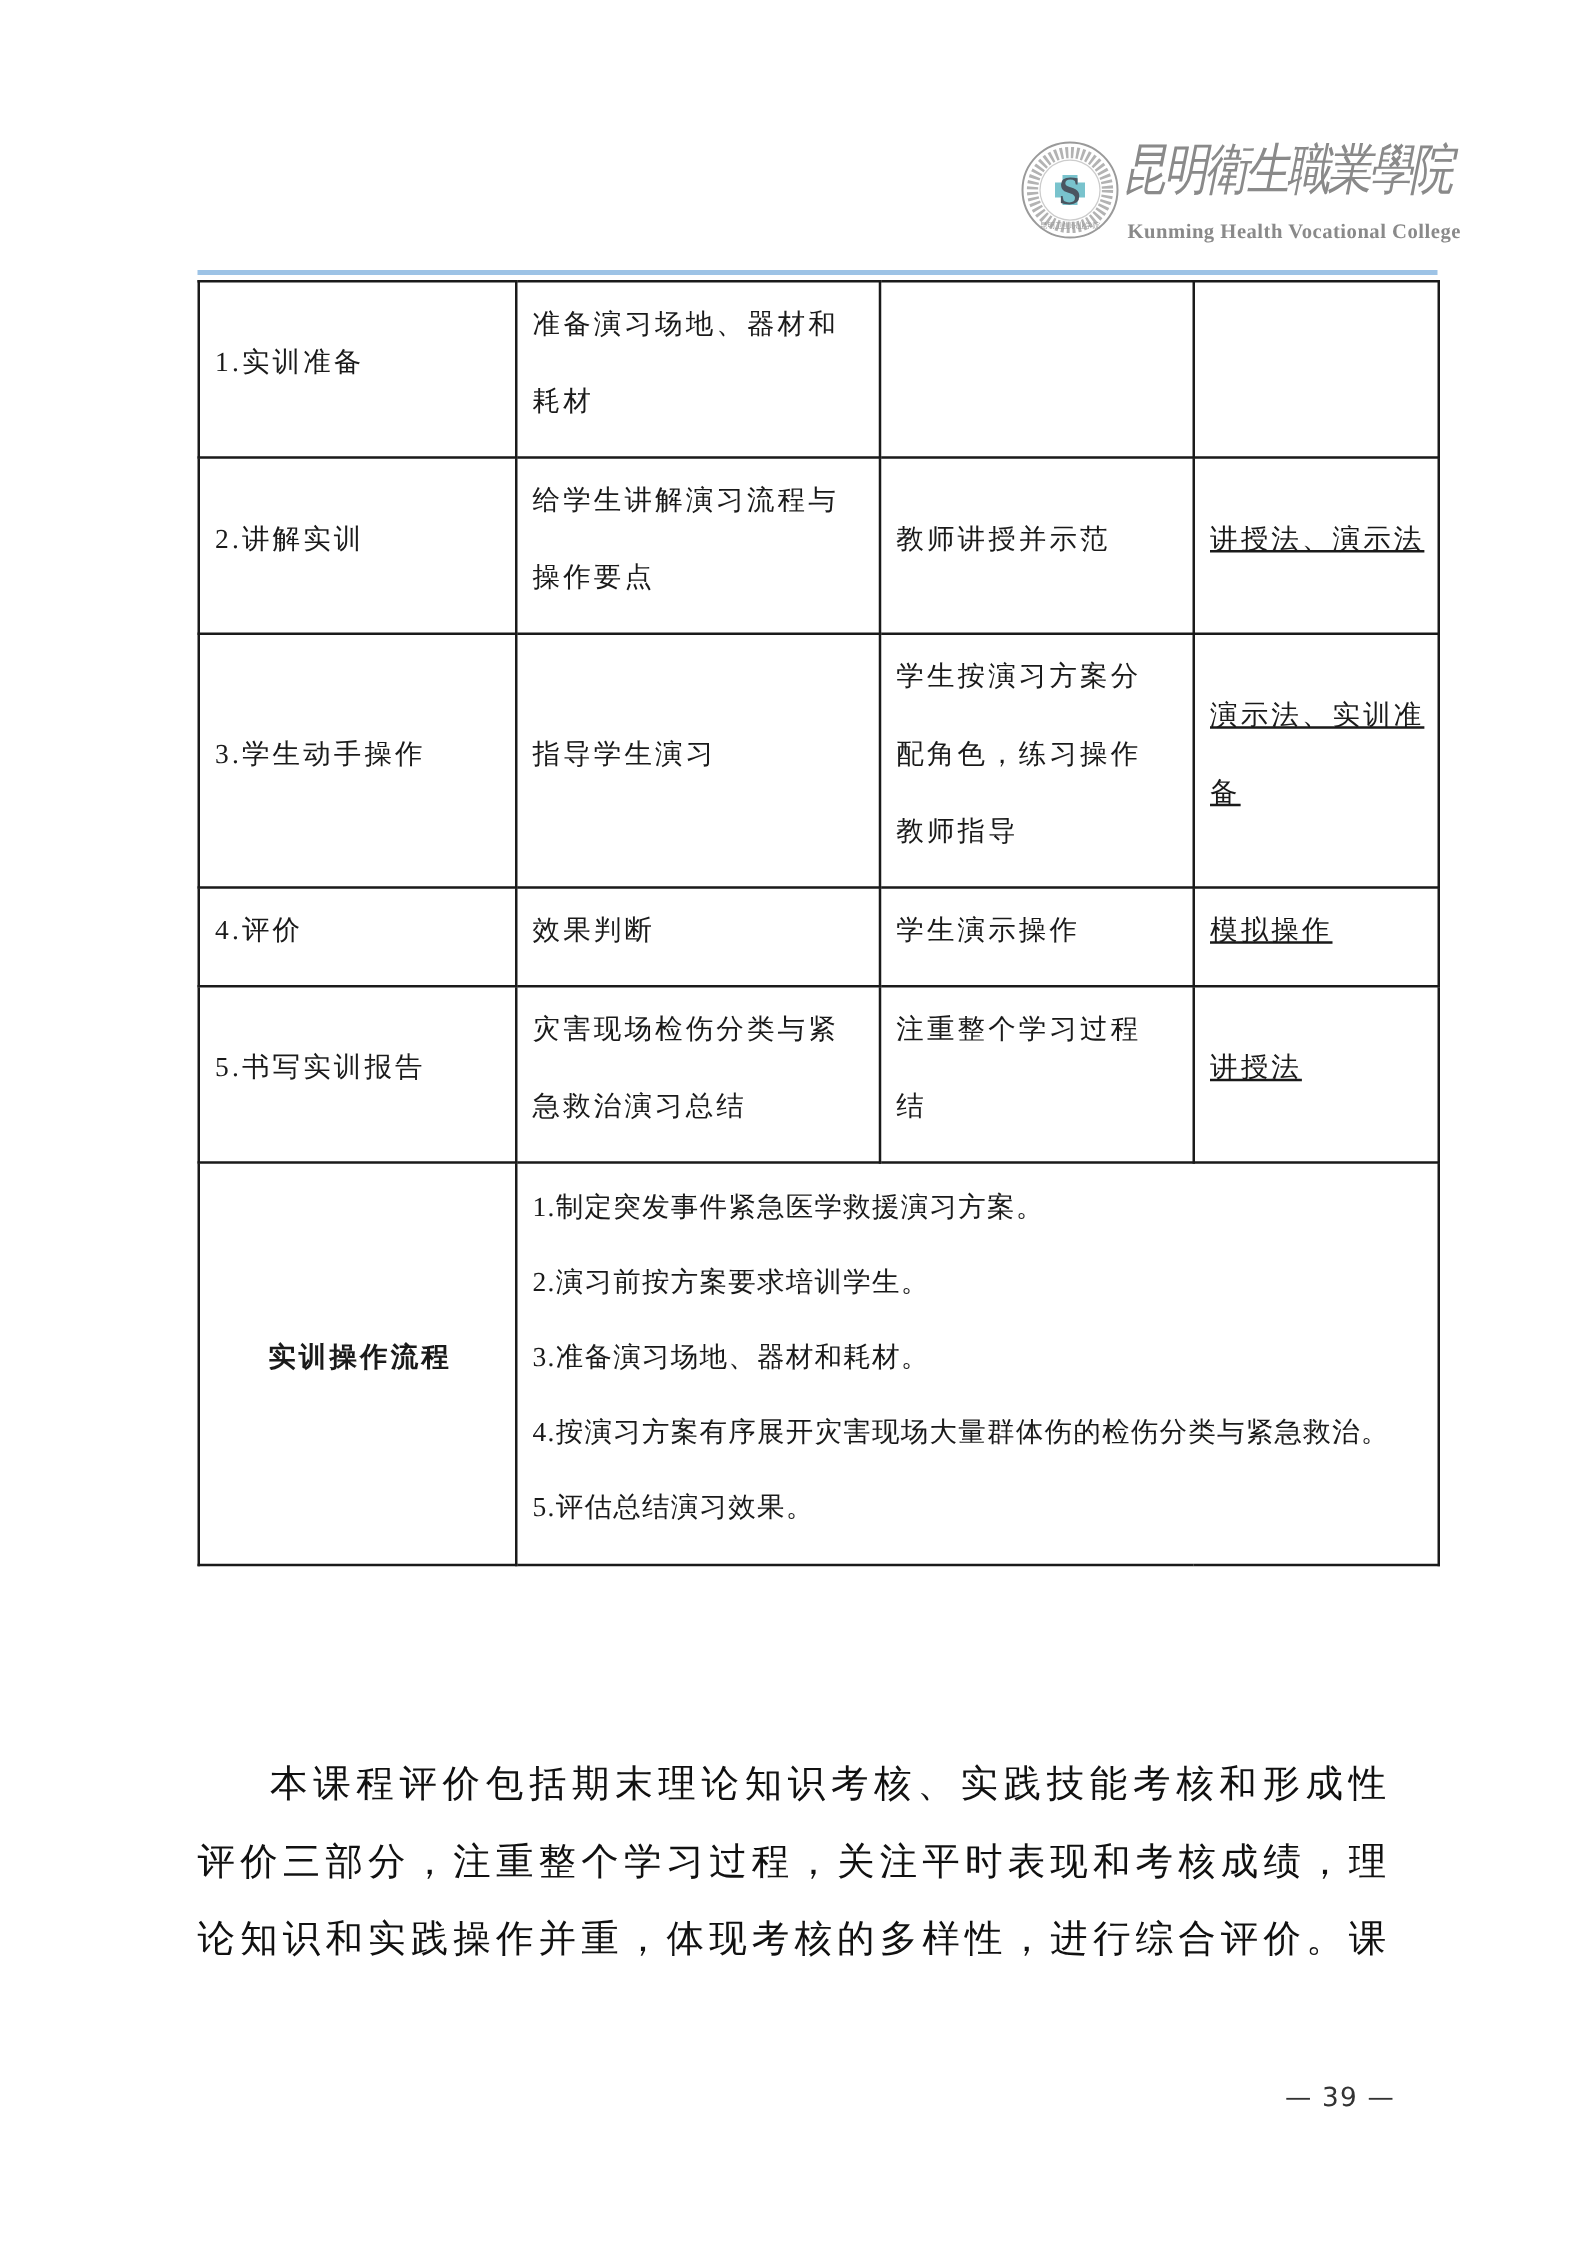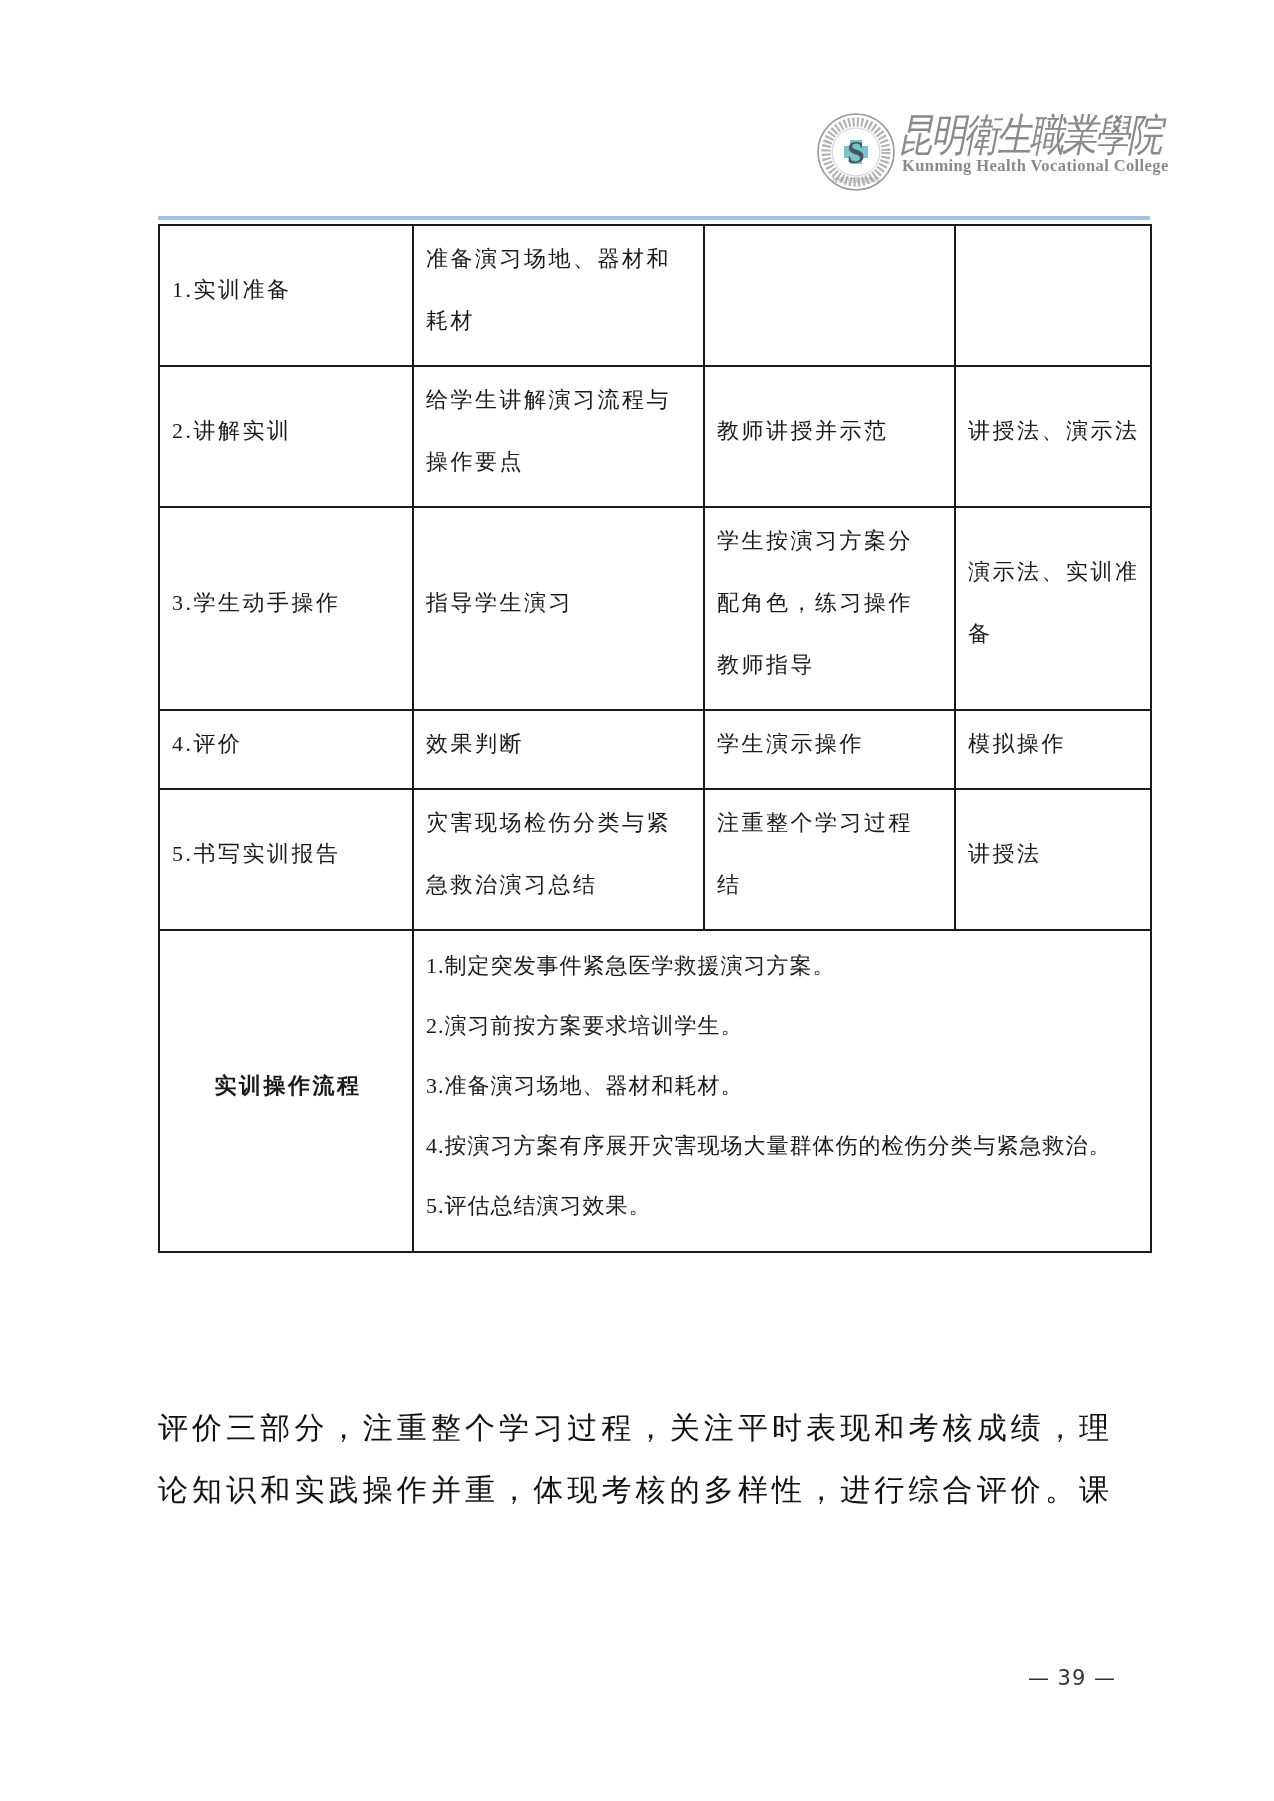--- a/index.html
+++ b/index.html
@@ -9,37 +9,37 @@
   }
   
   .logo{position:absolute;left:816px;top:112px;width:80px;height:80px;}
   .zh-name{
     position:absolute;left:898px;top:106px;width:340px;height:62px;
     font-size:44px;color:#8a8a8a;font-style:italic;letter-spacing:-3px;
     transform:scaleX(.8);transform-origin:left center;white-space:nowrap;
     font-family:"DejaVu Serif","Liberation Serif",serif;
   }
   .en-name{
-    position:absolute;left:902px;top:156px;width:300px;
+    position:absolute;left:902px;top:175px;width:300px;
     font-size:16.5px;font-weight:bold;color:#8a8a8a;letter-spacing:.4px;
     font-family:"Liberation Serif","DejaVu Serif",serif;white-space:nowrap;
   }
   .header-rule{position:absolute;left:158px;top:216px;width:992px;height:4px;background:#9DC3E6;}
   
   table.t{
     position:absolute;left:158px;top:224px;width:992px;
     border-collapse:collapse;table-layout:fixed;
   }
   table.t td{
     border:2px solid #1a1a1a;vertical-align:middle;
     font-size:22px;letter-spacing:2.5px;line-height:2.82;
     padding:2px 8px 13px 12px;color:#1a1a1a;
   }
   td.step{padding-left:10px;letter-spacing:1.5px;}
-  td.method{letter-spacing:0;padding-left:8px;padding-right:2px;}
+  td.method{letter-spacing:0;padding-left:8px;padding-right:2px;text-decoration:underline;}
   td.label-cell{text-align:center;font-weight:bold;letter-spacing:2px;padding:0;}
   .multiline{white-space:pre-line;}
   td.proc-cell{padding:8px 6px 8px 18px;line-height:normal;}
   .proc-item{line-height:60px;letter-spacing:1px;white-space:nowrap;}
   td.assess-cell{padding-left:18px;letter-spacing:2px;}
   
   .sec-heading{
     position:absolute;left:195px;top:1338px;
     font-size:30px;font-weight:bold;letter-spacing:2px;
     font-family:"Liberation Sans","DejaVu Sans",sans-serif;color:#111;
@@ -127,19 +127,20 @@
         <div class="proc-item">2.演习前按方案要求培训学生。</div>
         <div class="proc-item">3.准备演习场地、器材和耗材。</div>
         <div class="proc-item">4.按演习方案有序展开灾害现场大量群体伤的检伤分类与紧急救治。</div>
         <div class="proc-item">5.评估总结演习效果。</div>
       </td>
     </tr>
   </tbody>
     </table>
 
   <div class="paragraph">
+    <div class="pline indent">本课程评价包括期末理论知识考核、实践技能考核和形成性</div>
     <div class="pline">评价三部分，注重整个学习过程，关注平时表现和考核成绩，理</div>
     <div class="pline">论知识和实践操作并重，体现考核的多样性，进行综合评价。课</div>
   </div>
 
   <div class="page-number">— 39 —</div>
 
 </div>
 
 </body></html>

